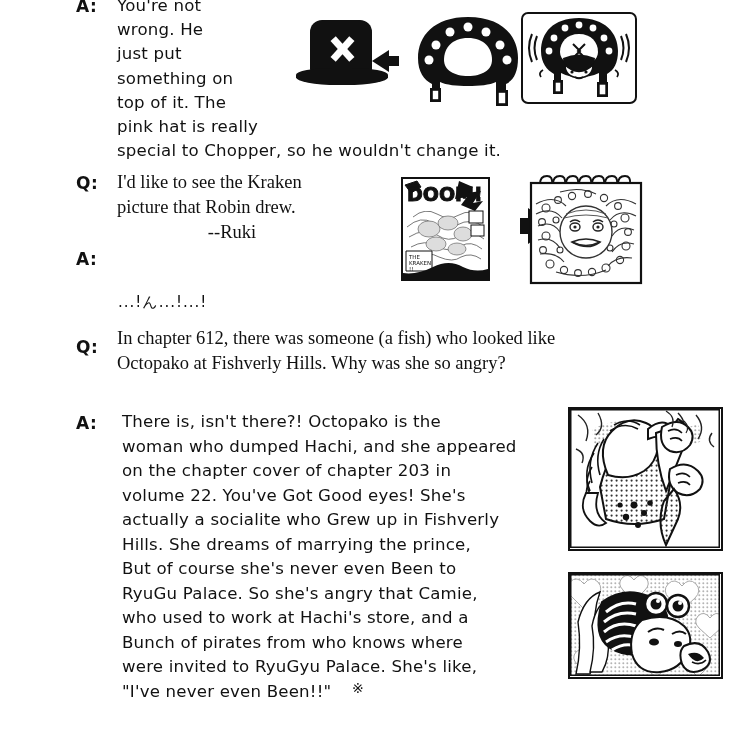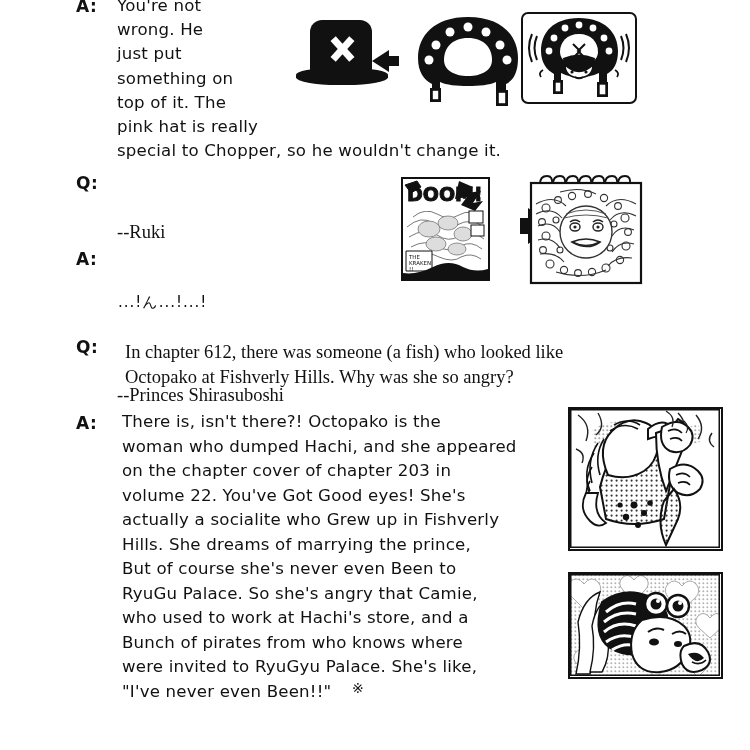--- a/index.html
+++ b/index.html
@@ -35,21 +35,21 @@
     font-family:"Liberation Serif", serif;
     font-size:18.5px;
     line-height:25px;
     color:#111;
     white-space:pre-wrap;
   }
   .attrib{
     font-family:"Liberation Serif", serif;
     font-size:18.5px;
     line-height:25px;
-    text-align:left;
+    text-align:center;
     color:#111;
   }
   .blk{position:absolute;}
 
   
   .squiggle{
     position:absolute;
     font-family:"DejaVu Sans", sans-serif;
     font-size:15px;
     color:#111;
@@ -191,20 +191,22 @@
           <path d="M92 56 q5 3 2 7"></path>
       </g>
       <rect x="30" y="66" width="10" height="14" fill="#111"></rect>
       <rect x="32" y="68" width="6" height="10" fill="#fff" stroke="#111" stroke-width="1.4"></rect>
       <rect x="74" y="68" width="11" height="15" fill="#111"></rect>
       <rect x="76" y="70" width="7" height="11" fill="#fff" stroke="#111" stroke-width="1.4"></rect>
     </svg>
   </div>
 
   <div class="qa-label blk" style="left:76px;top:173px;">Q:</div>
+  <div class="serifq blk" style="left:117px;top:170px;width:280px;">I'd like to see the Kraken
+picture that Robin drew.</div>
   <div class="attrib blk" style="left:117px;top:220px;width:230px;">--Ruki</div>
 
   <div class="art panel-border" style="left:401px;top:177px;width:89px;height:104px;padding:0;overflow:hidden;">
     <svg width="85" height="100" viewBox="0 0 85 100">
       <rect width="85" height="100" fill="#fff"></rect>
       <g fill="none" stroke="#555" stroke-width="0.8">
         <path d="M4 48 q14 -12 26 -4 q12 8 24 2 q14 -8 27 2"></path>
         <path d="M6 58 q16 -10 28 -2 q12 8 22 1 q12 -8 25 3"></path>
         <path d="M8 68 q14 -8 26 -1 q14 8 24 0 q10 -6 21 3"></path>
         <path d="M10 38 q12 -10 24 -3 q12 7 22 1 q12 -7 23 3"></path>
@@ -304,23 +306,22 @@
         <path d="M40 40 q20 -8 40 0"></path>
         <path d="M38 44 q22 -6 44 0"></path>
       </g>
     </svg>
   </div>
 
   <div class="qa-label blk" style="left:76px;top:249px;">A:</div>
   <div class="squiggle" style="left:118px;top:293px;">...!ん...!...!</div>
 
   <div class="qa-label blk" style="left:76px;top:337px;">Q:</div>
-  <div class="serifq blk" style="left:117px;top:340px;width:520px;margin-left:8px;">In chapter 612, there was someone (a fish) who looked like
+  <div class="serifq blk" style="left:117px;top:326px;width:520px;">In chapter 612, there was someone (a fish) who looked like
 Octopako at Fishverly Hills. Why was she so angry?</div>
-  <div class="attrib blk" style="left:117px;top:383px;width:434px;">--Princes Shirasuboshi</div>
 
   <div class="qa-label blk" style="left:76px;top:413px;">A:</div>
   <div class="hand blk" style="left:122px;top:410px;width:452px;line-height:24.5px;">There is, isn't there?! Octopako is the
 woman who dumped Hachi, and she appeared
 on the chapter cover of chapter 203 in
 volume 22. You've Got Good eyes! She's
 actually a socialite who Grew up in Fishverly
 Hills. She dreams of marrying the prince,
 But of course she's never even Been to
 RyuGu Palace. So she's angry that Camie,

